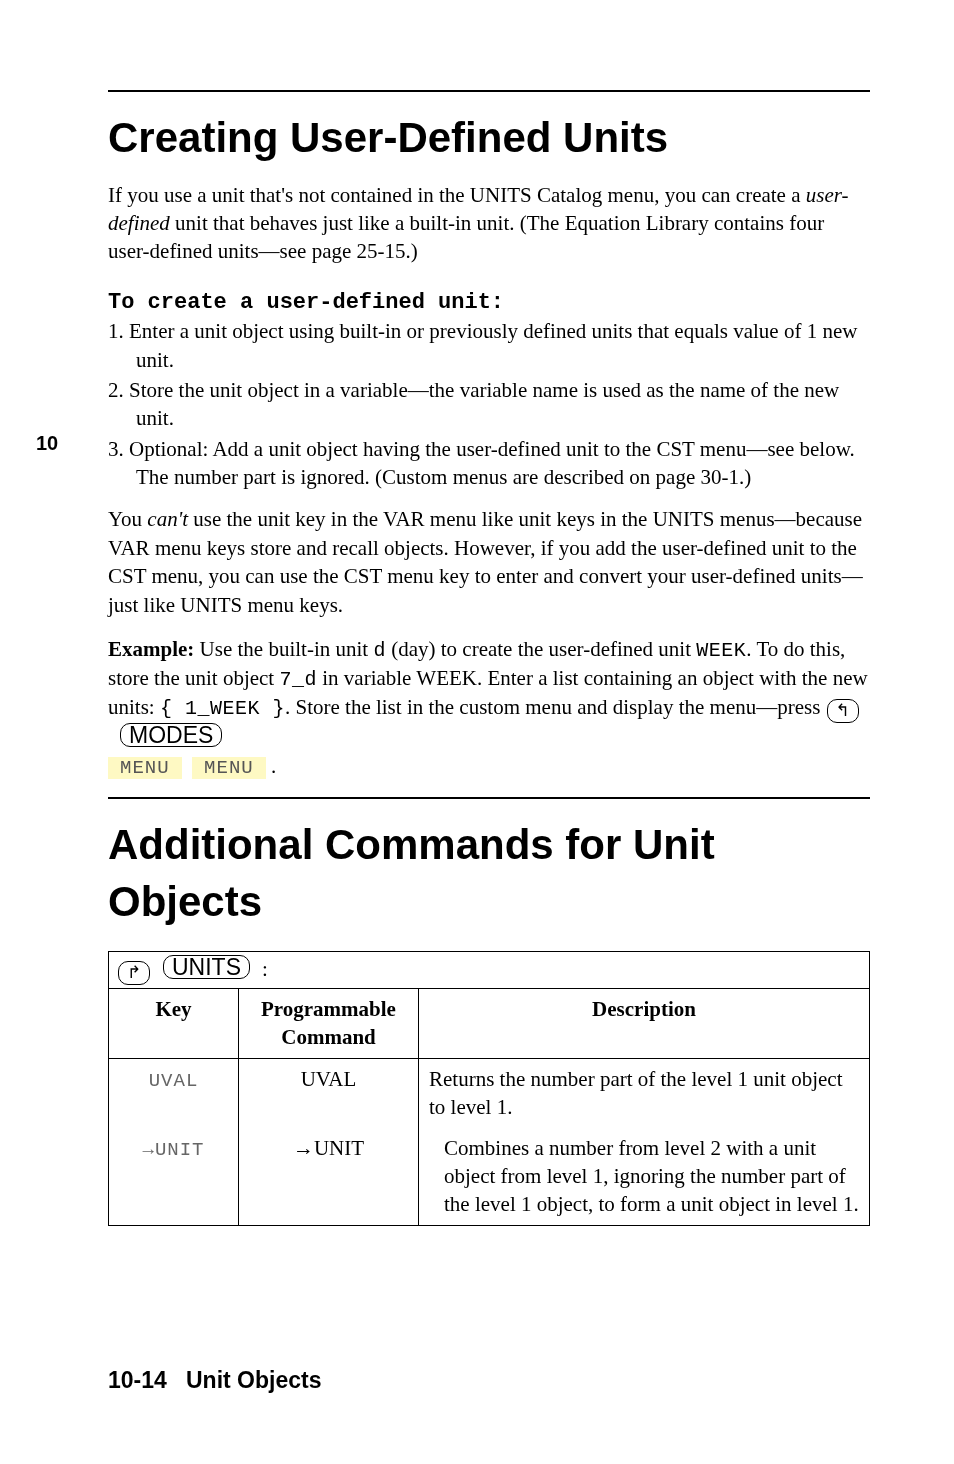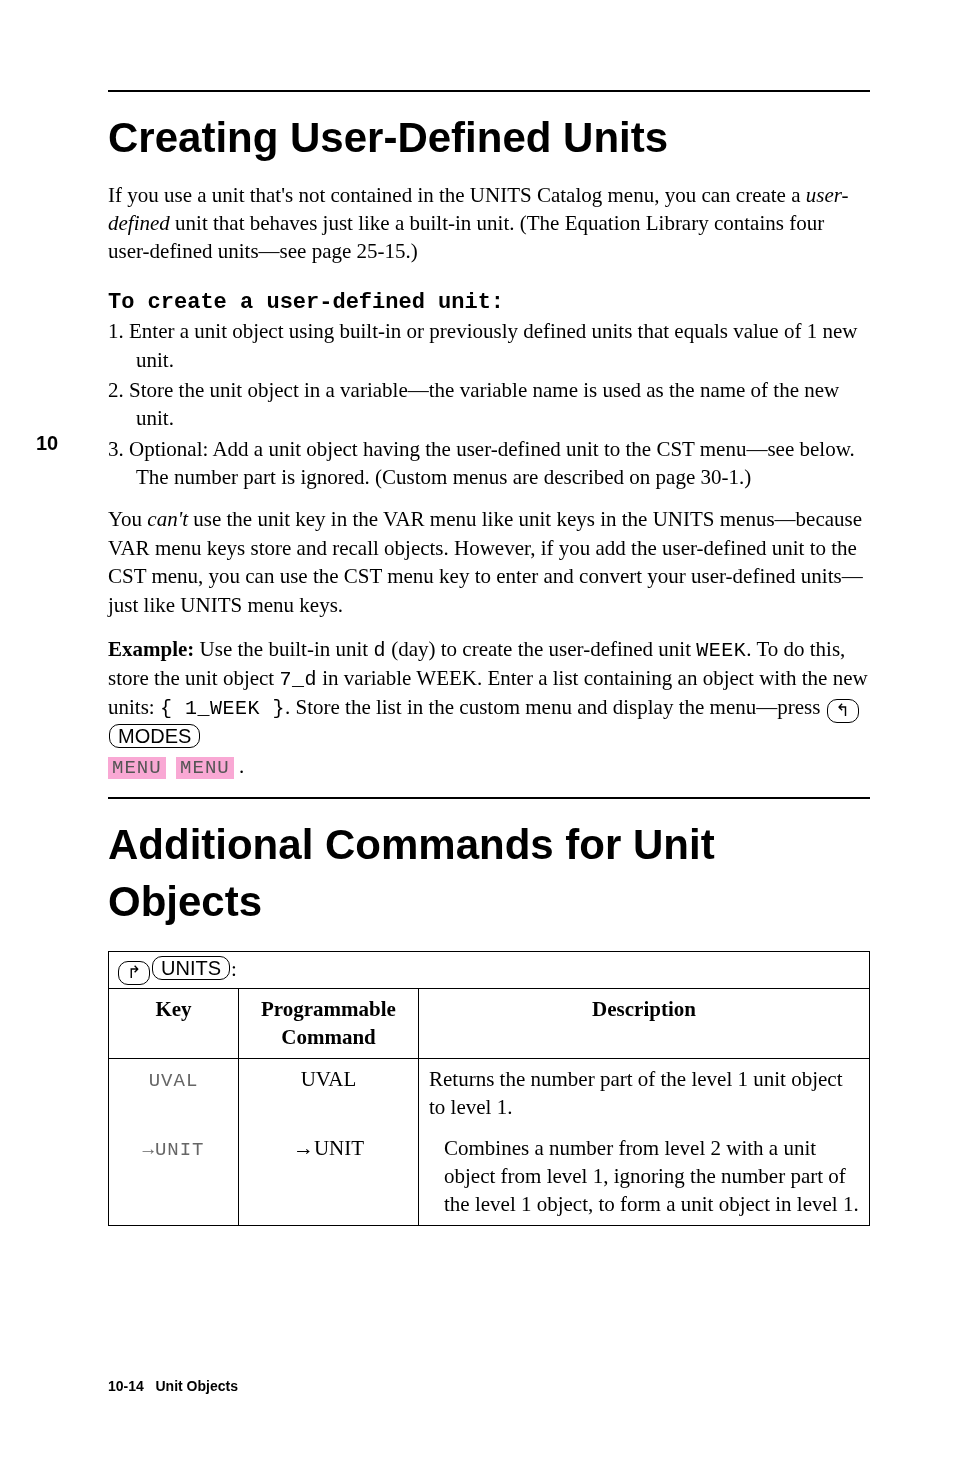--- a/index.html
+++ b/index.html
@@ -56,42 +56,42 @@
       font-family: 'Courier New', Courier, monospace;
       font-size: 20px;
       letter-spacing: 0.5px;
     }
     .calckey {
       display: inline-block;
       border: 1.5px solid #000;
       border-radius: 10px;
       padding: 0 8px;
       font-family: Helvetica, Arial, sans-serif;
-      font-size: 20px;
+      font-size: 23px;
       line-height: 22px;
       vertical-align: 1px;
-      margin: 0 1px;
+      margin: 0 12px;
       text-align: right;
     }
     .arrowkey {
       display: inline-flex;
       align-items: center;
       justify-content: center;
       border: 1.5px solid #000;
       border-radius: 10px;
       width: 32px;
       height: 24px;
       font-size: 17px;
       vertical-align: -2px;
       margin: 0 1px;
     }
     .softkey {
       font-family: 'Courier New', Courier, monospace;
-      background: #f9a8d4;
-      padding: 0 4px;
+      background: #fef9c3;
+      padding: 0 12px;
       font-size: 19px;
       letter-spacing: 1px;
       color: #555;
     }
     .hr2 {
       margin-top: 26px;
       margin-bottom: 18px;
     }
     table.cmd {
       border-collapse: collapse;
@@ -111,21 +111,21 @@
     table.cmd .kcol { width: 130px; text-align: center; }
     table.cmd .pcol { width: 180px; text-align: center; }
     .groupcell {
       padding: 3px 8px !important;
     }
     .footer {
       position: absolute;
       bottom: 68px;
       left: 108px;
       font-family: Helvetica, Arial, sans-serif;
-      font-size: 14px;
+      font-size: 23px;
     }
     .footer .pg { font-weight: bold; }
     .para2 { margin-top: 14px; margin-bottom: 16px; }
     .desc-cell { font-family: 'Times New Roman', serif; }
     .lcd {
       font-family: 'Courier New', Courier, monospace;
       font-size: 19px;
       letter-spacing: 1px;
       color: #666;
     }

